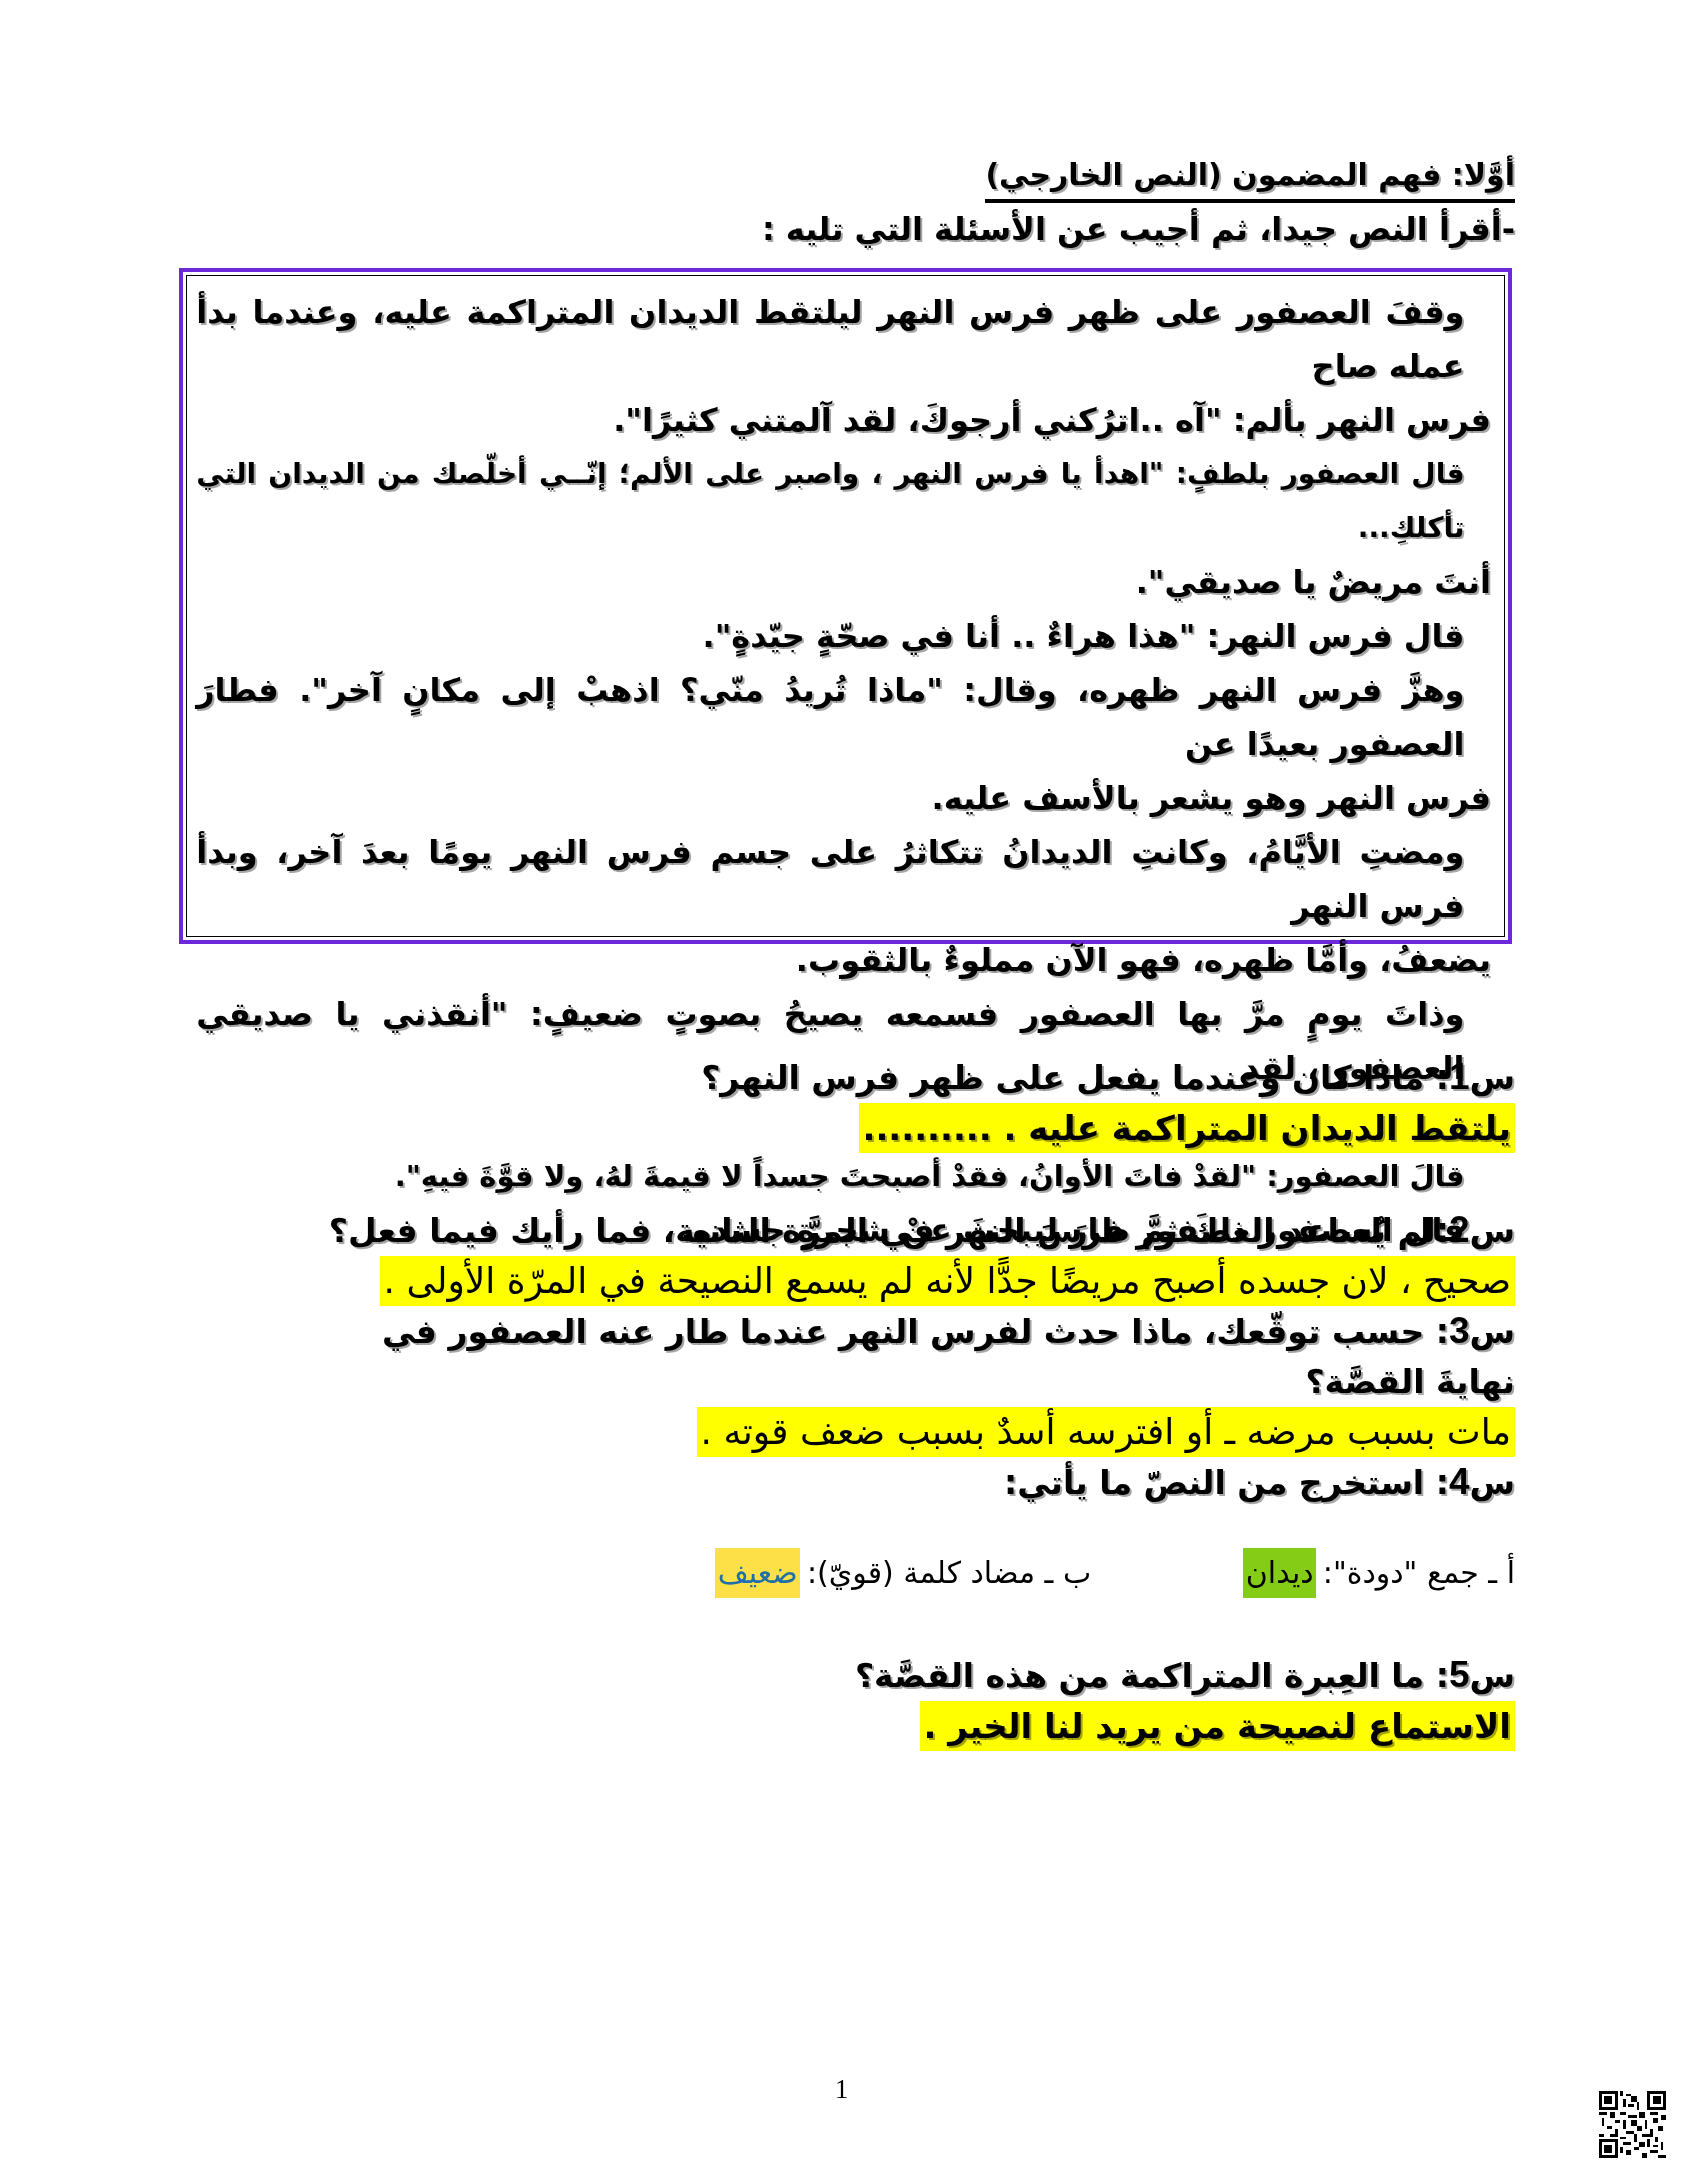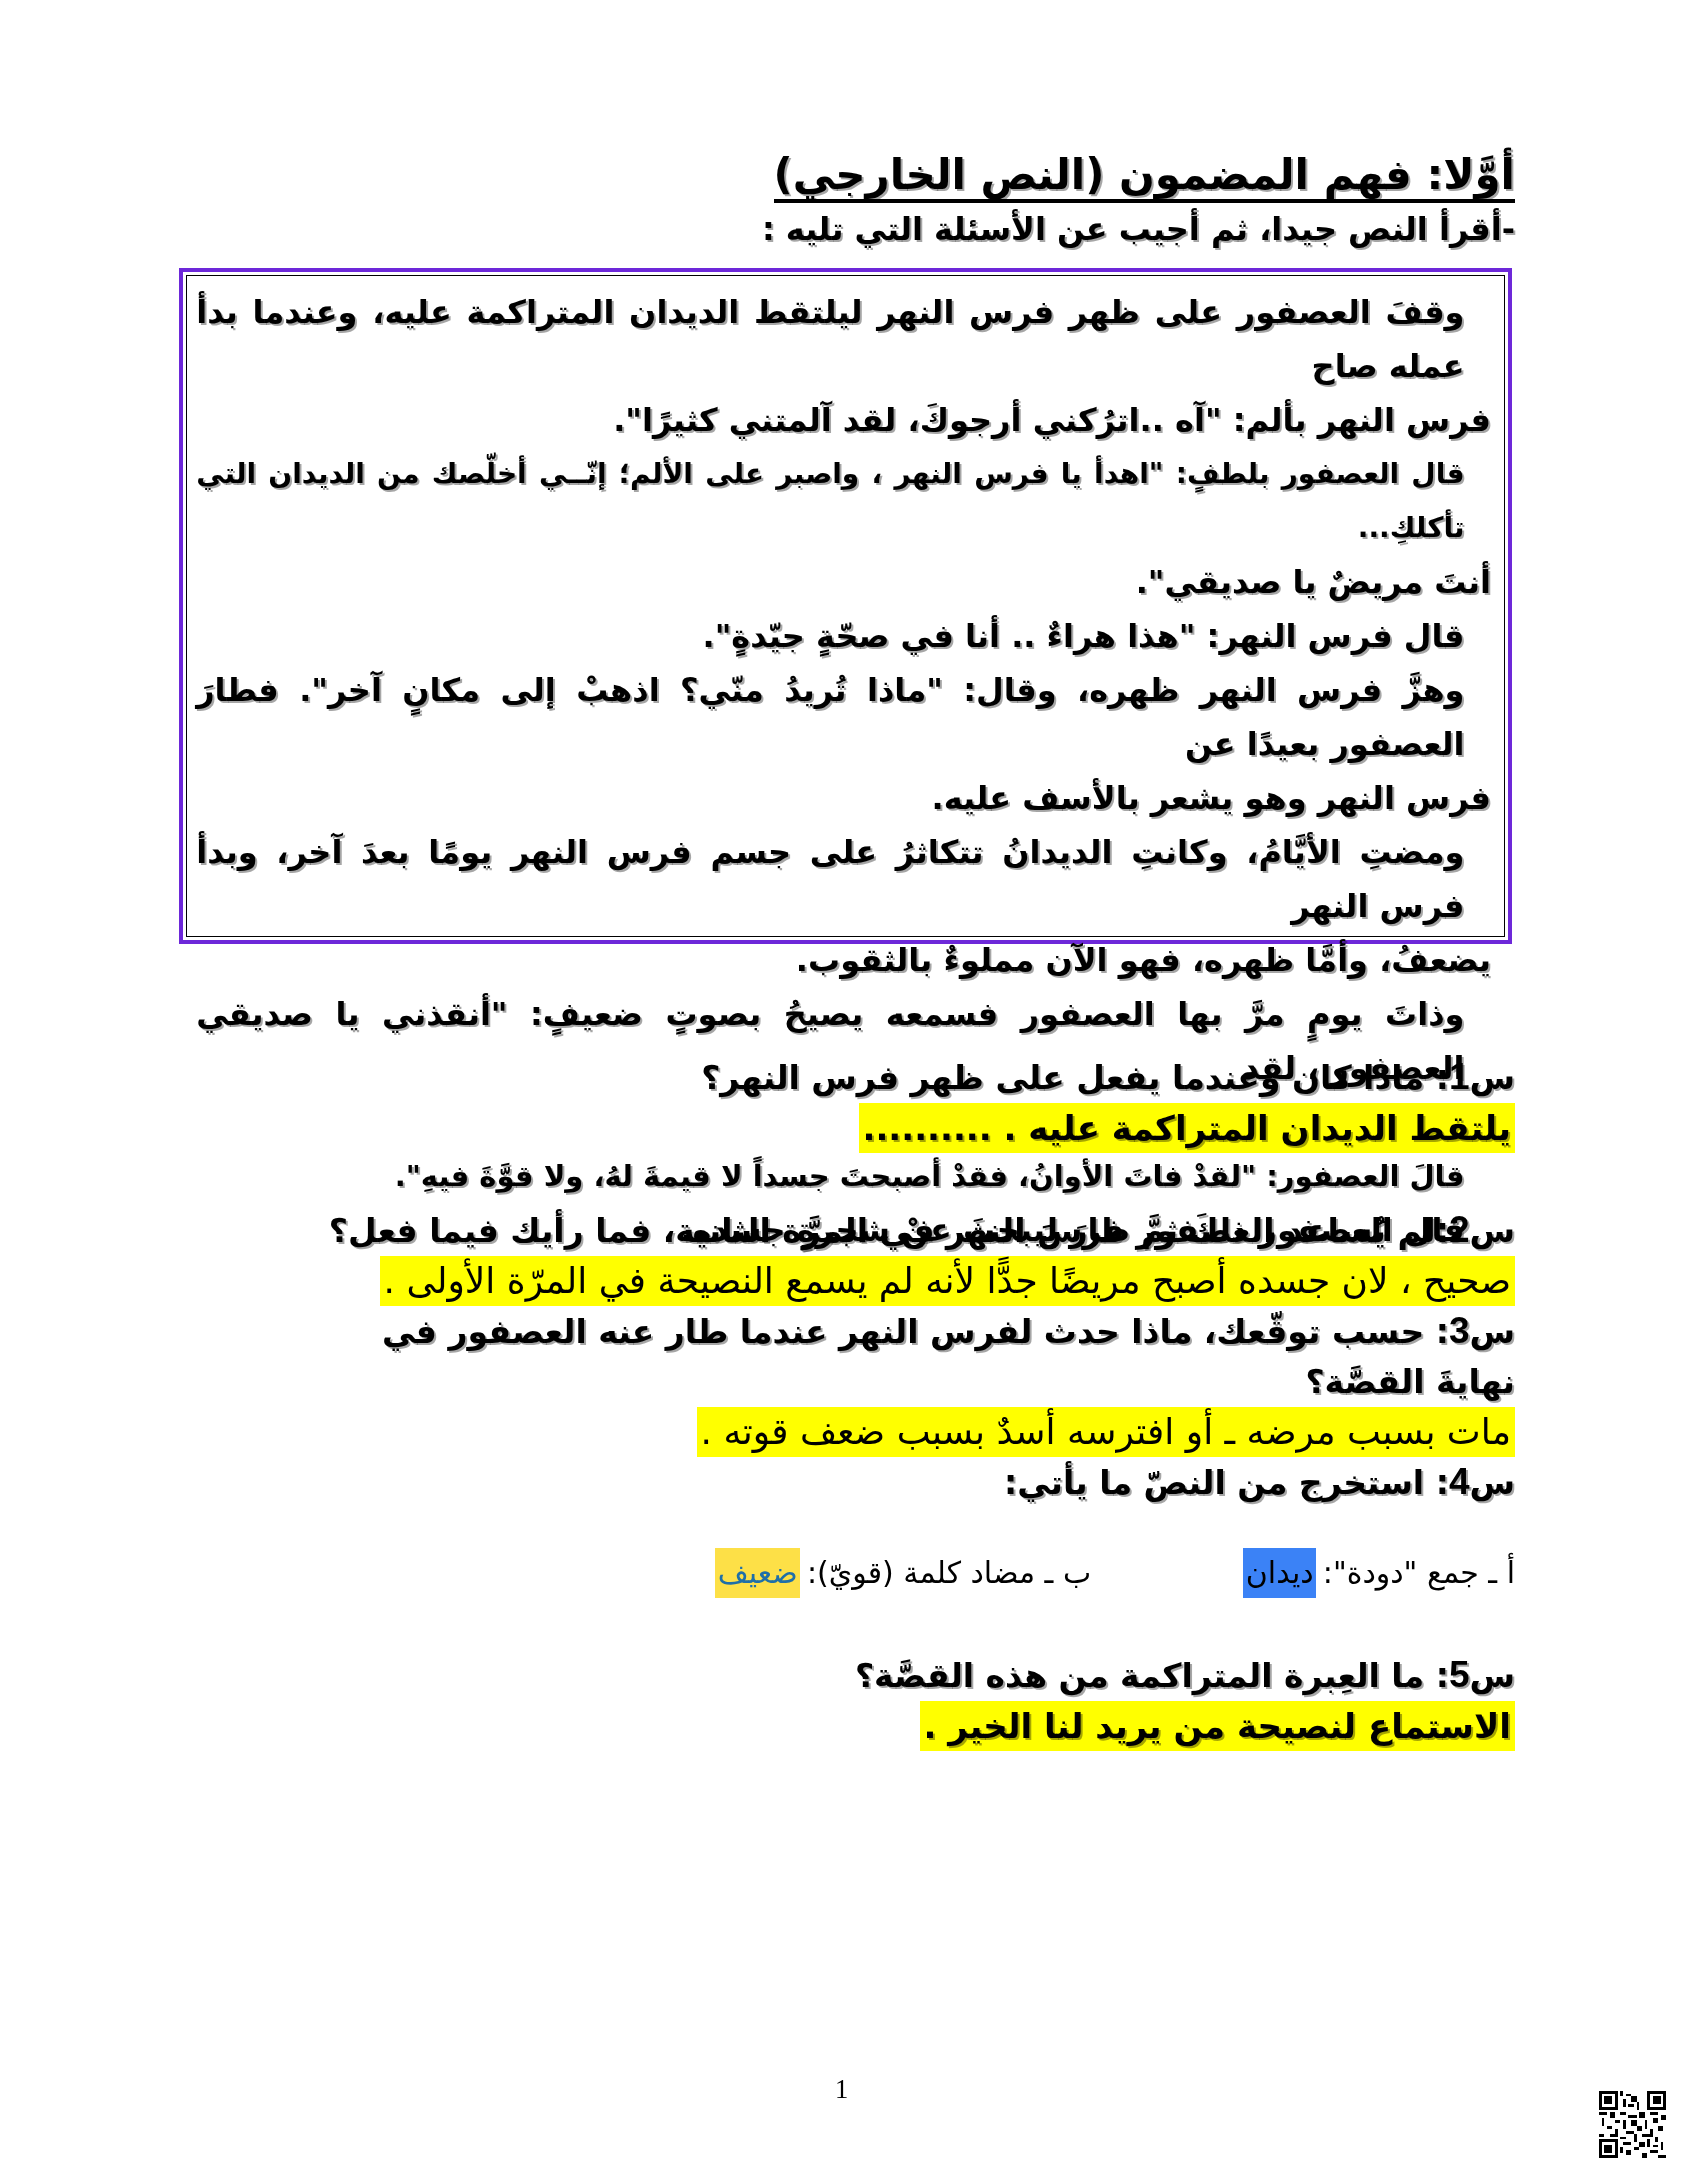--- a/index.html
+++ b/index.html
@@ -23,21 +23,21 @@
     }
     
     .header {
       position: absolute;
       right: 172px;
       top: 151px;
       width: 794px;
       text-align: right;
     }
     .header-title {
-      font-size: 42px;
+      font-size: 30px;
       line-height: 48px;
       display: inline-block;
       border-bottom: 4px solid #000;
       padding-bottom: 0px;
       font-weight: bold;
       text-shadow: 2px 2px 0 rgba(0,0,0,0.35);
     }
     .header-instruction {
       font-size: 32px;
       line-height: 52px;
@@ -130,21 +130,21 @@
     }
     .extract-item {
       display: inline-flex;
       align-items: center;
       gap: 6.6px;
     }
     .extract-item + .extract-item {
       margin-right: 152px;
     }
     .hl {
-      background: #3b82f6;
+      background: #84cc16;
       padding: 0 2.6px;
       text-align: right;
     }
     .hl-blue {
       background: #fde047;
       color: #1f6fa8;
       padding: 0 2.6px;
     }
 
     

